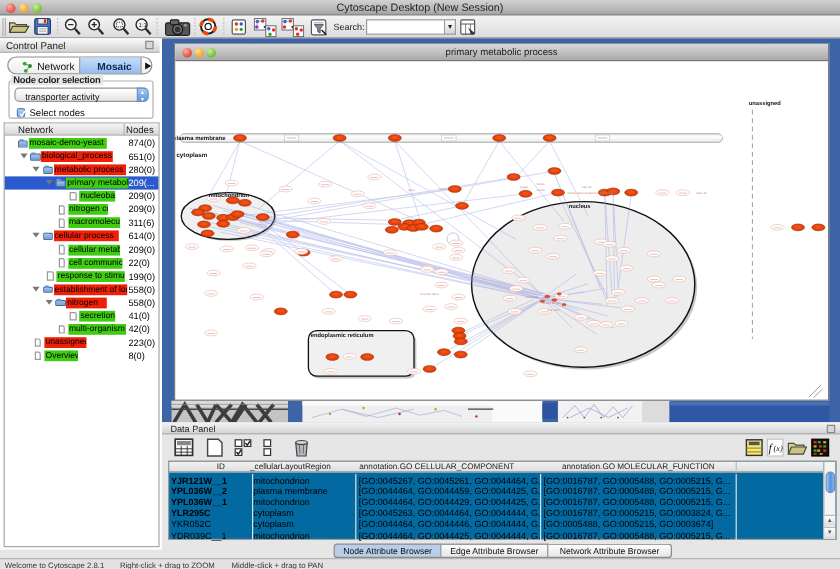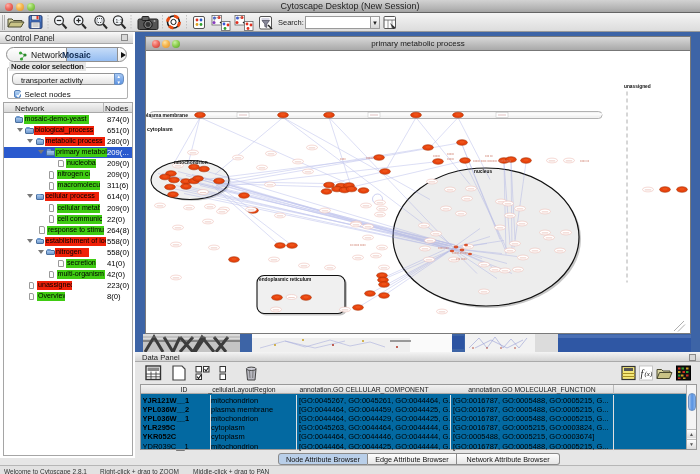--- a/index.html
+++ b/index.html
@@ -179,21 +179,21 @@
     <div id="cp-tabs" class="abs">
       <div id="tab-mosaic" class="abs"></div>
       <svg class="abs" style="left:11px;top:3px;" width="10" height="10" viewBox="0 0 10 10">
           <circle cx="2.5" cy="2" r="1.6" fill="#3aaa3a"></circle>
           <circle cx="7" cy="4" r="1.6" fill="#2a8a2a"></circle>
           <circle cx="3.5" cy="8" r="1.6" fill="#3aaa3a"></circle>
           <line x1="2.5" y1="2" x2="7" y2="4" stroke="#2a8a2a" stroke-width="0.7"></line>
           <line x1="7" y1="4" x2="3.5" y2="8" stroke="#2a8a2a" stroke-width="0.7"></line>
         </svg>
         <div class="lbl abs" style="left:24px;">Network</div>
-      <div class="lbl abs" style="left:55px;font-weight:bold;color:#102a50;">Mosaic</div>
+      <div class="lbl abs" style="left:74px;font-weight:bold;color:#102a50;">Mosaic</div>
       <div class="abs" style="left:114px;top:4px;width:0;height:0;border-top:3.5px solid transparent;border-bottom:3.5px solid transparent;border-left:5px solid #111;"></div>
     </div>
     <div id="groupbox" class="abs"></div>
     <div id="grouplbl" class="abs">Node color selection</div>
     <div id="combo" class="abs">
         <span>transporter activity</span>
       </div>
     <div id="combobtn" class="abs">▲<br>▼</div>
     <div id="checkbox" class="abs">
         <svg width="7.5" height="7.5" viewBox="0 0 7.5 7.5" style="position:absolute;left:0;top:0;">
@@ -258,21 +258,21 @@
             <span class="cnt">209(0)</span>
           </div>
         <div class="trow abs" style="top:99.63px;">
             <span class="file" style="left:44.5px;"></span>
             <span class="lbl bg-g" style="left:52.5px;width:45px;">cell communicati</span>
             <span class="cnt">22(0)</span>
           </div>
         <div class="trow abs" style="top:110.7px;">
             <span class="file" style="left:35px;"></span>
             <span class="lbl bg-g" style="left:43px;width:57px;">response to stimulu</span>
-            <span class="cnt">264(8)</span>
+            <span class="cnt">199(0)</span>
           </div>
         <div class="trow abs" style="top:121.77px;">
             <span class="tri" style="left:23px;"></span>
             <span class="fold" style="left:31.5px;"></span>
             <span class="lbl bg-r" style="left:40.5px;width:61px;">establishment of loc</span>
             <span class="cnt">558(0)</span>
           </div>
         <div class="trow abs" style="top:132.84px;">
             <span class="tri" style="left:33.5px;"></span>
             <span class="fold" style="left:42px;"></span>
@@ -703,21 +703,21 @@
             <div style="left:158px;width:152px;">[GO:0044464, GO:0044429, GO:0044425, G...</div>
             <div style="left:312px;width:156px;">[GO:0016787, GO:0005488, GO:0005215, G...</div>
           </div>
         <div class="drow abs" style="top:27.6px;">
             <div style="left:1.5px;font-weight:bold;">YLR295C</div>
             <div style="left:70px;">cytoplasm</div>
             <div style="left:158px;width:152px;">[GO:0045263, GO:0044464, GO:0044444, G...</div>
             <div style="left:312px;width:156px;">[GO:0016787, GO:0005215, GO:0003824, G...</div>
           </div>
         <div class="drow abs" style="top:36.8px;">
-            <div style="left:1.5px;font-weight:bold;">YKR052C</div>
+            <div style="left:1.5px;font-weight:normal;">YKR052C</div>
             <div style="left:70px;">cytoplasm</div>
             <div style="left:158px;width:152px;">[GO:0044464, GO:0044446, GO:0044444, G...</div>
             <div style="left:312px;width:156px;">[GO:0005488, GO:0005215, GO:0003674]</div>
           </div>
         <div class="drow abs" style="top:46px;">
             <div style="left:1.5px;font-weight:normal;">YDR039C__1</div>
             <div style="left:70px;">mitochondrion</div>
             <div style="left:158px;width:152px;">[GO:0044464, GO:0044425, GO:0044444, G...</div>
             <div style="left:312px;width:156px;">[GO:0016787, GO:0005488, GO:0005215, G...</div>
           </div>

